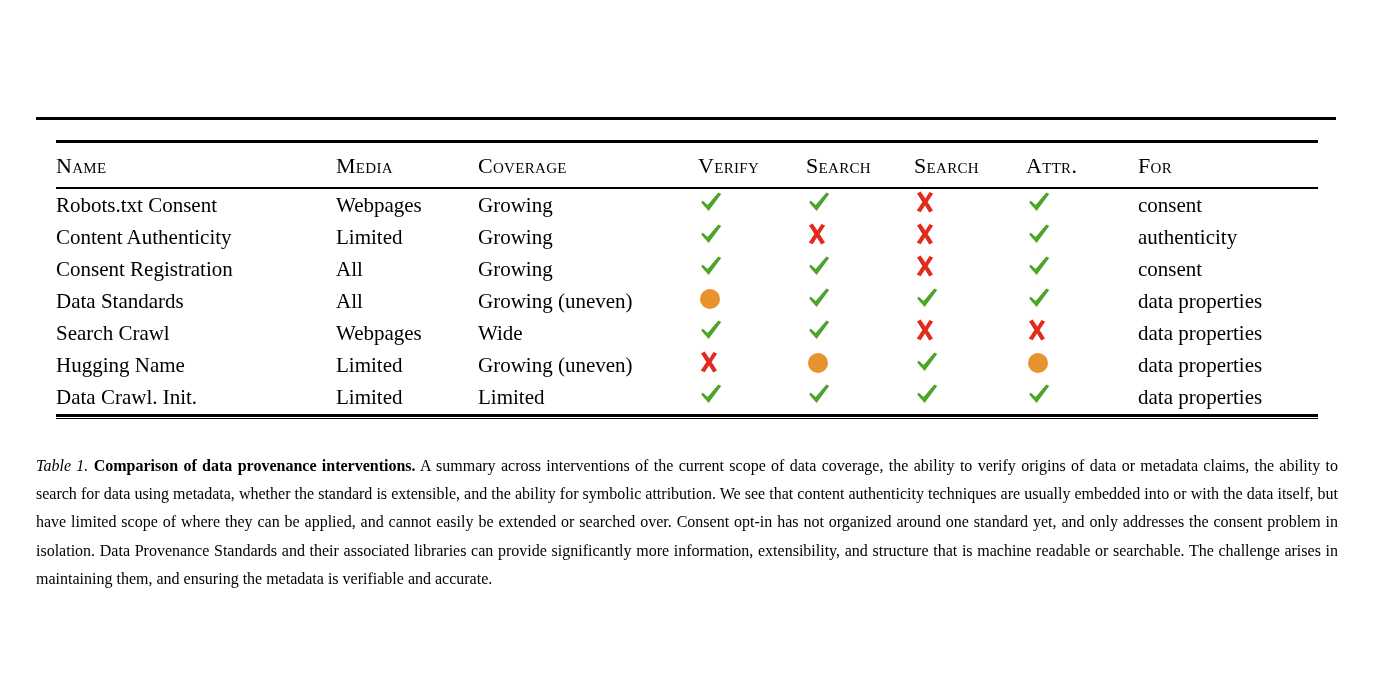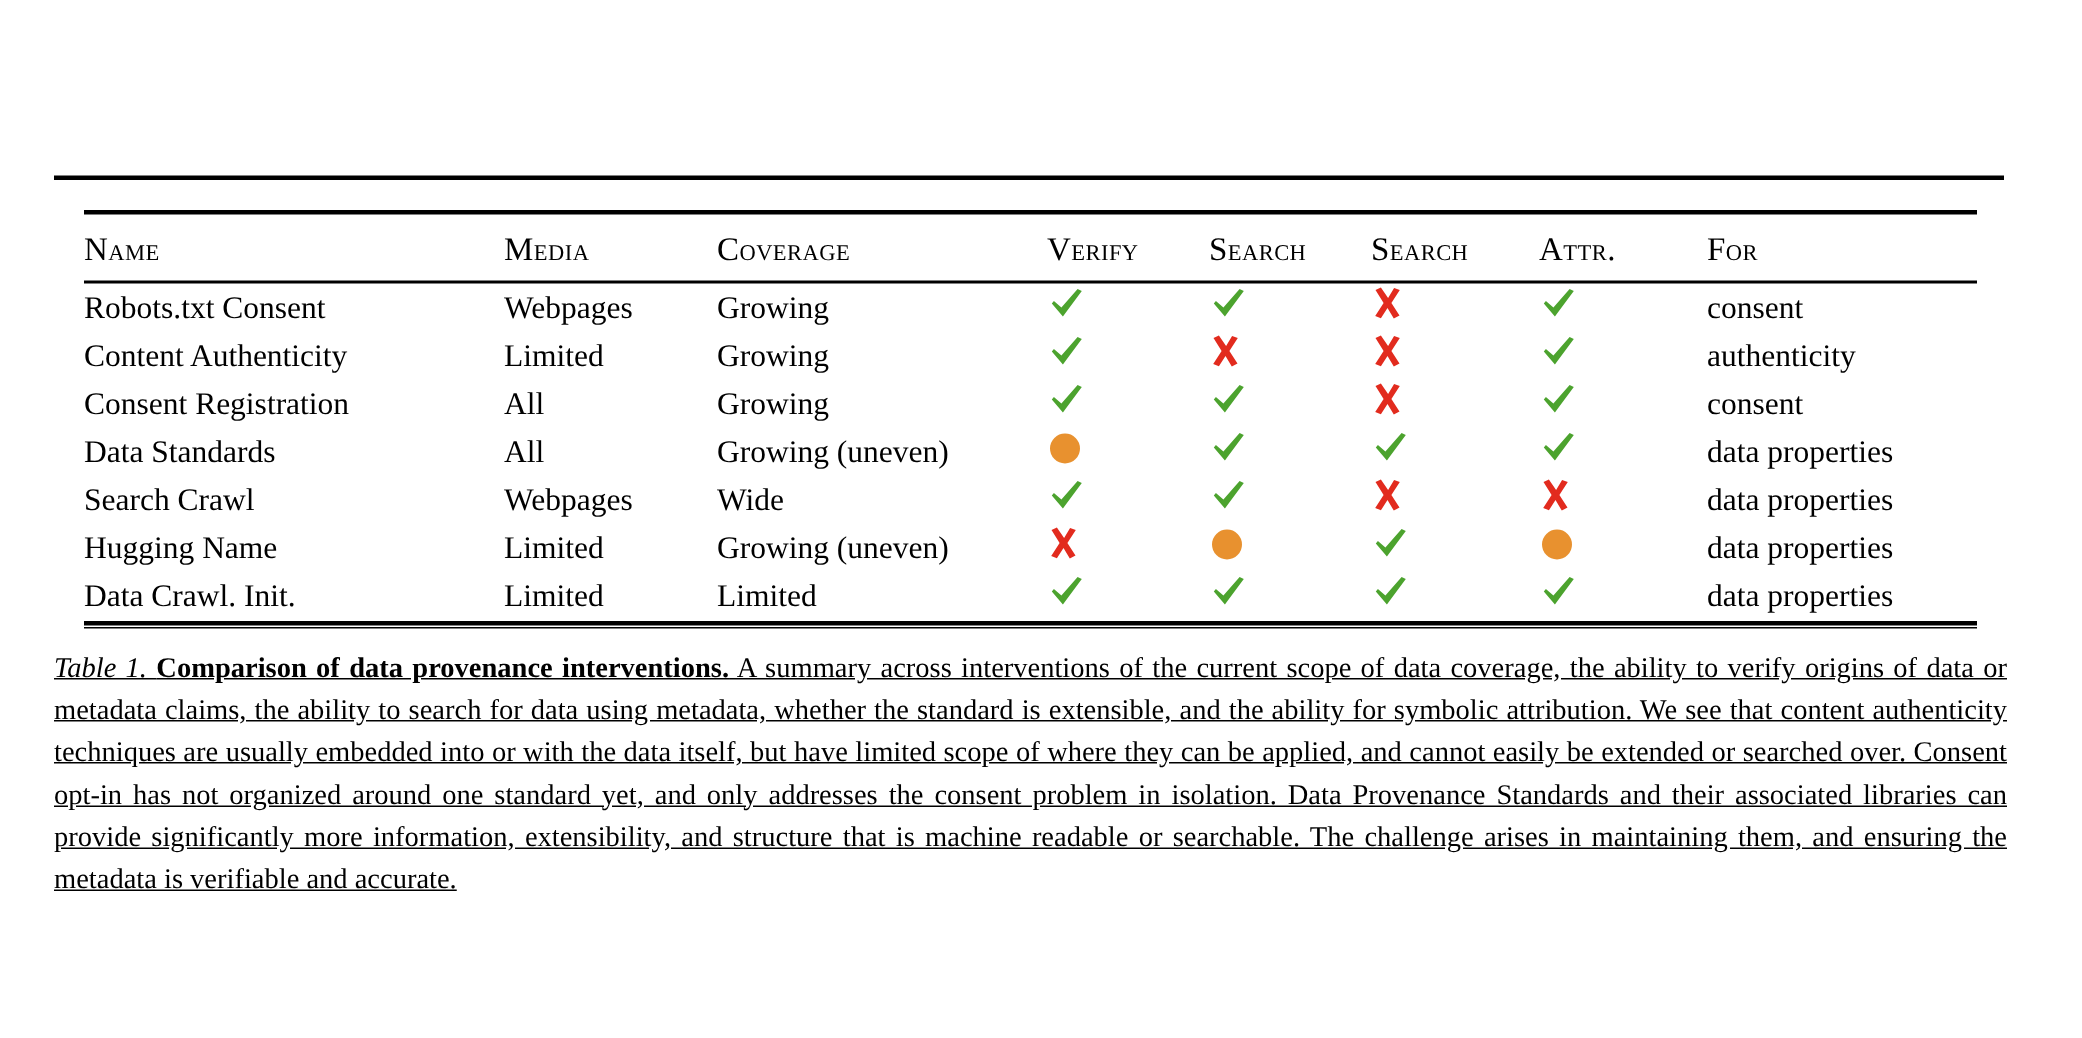--- a/index.html
+++ b/index.html
@@ -111,27 +111,26 @@
     display: inline-block;
     line-height: 0;
     vertical-align: -2px;
   }
   .sym svg { display: block; }
 
   
   .caption {
     position: absolute;
     left: 36px;
-    top: 432px;
+    top: 452px;
     width: 1302px;
-    font-size: 19px;
+    font-size: 16px;
     line-height: 28.2px;
     text-align: justify;
     text-justify: inter-word;
-    text-decoration: underline;
   }
   .caption .cap-label { font-style: italic; }
   .caption .cap-bold  { font-weight: bold; }
 </style>
 </head>
 <body>
 
 <div class="page">
 
   <div class="rule-title"></div>

